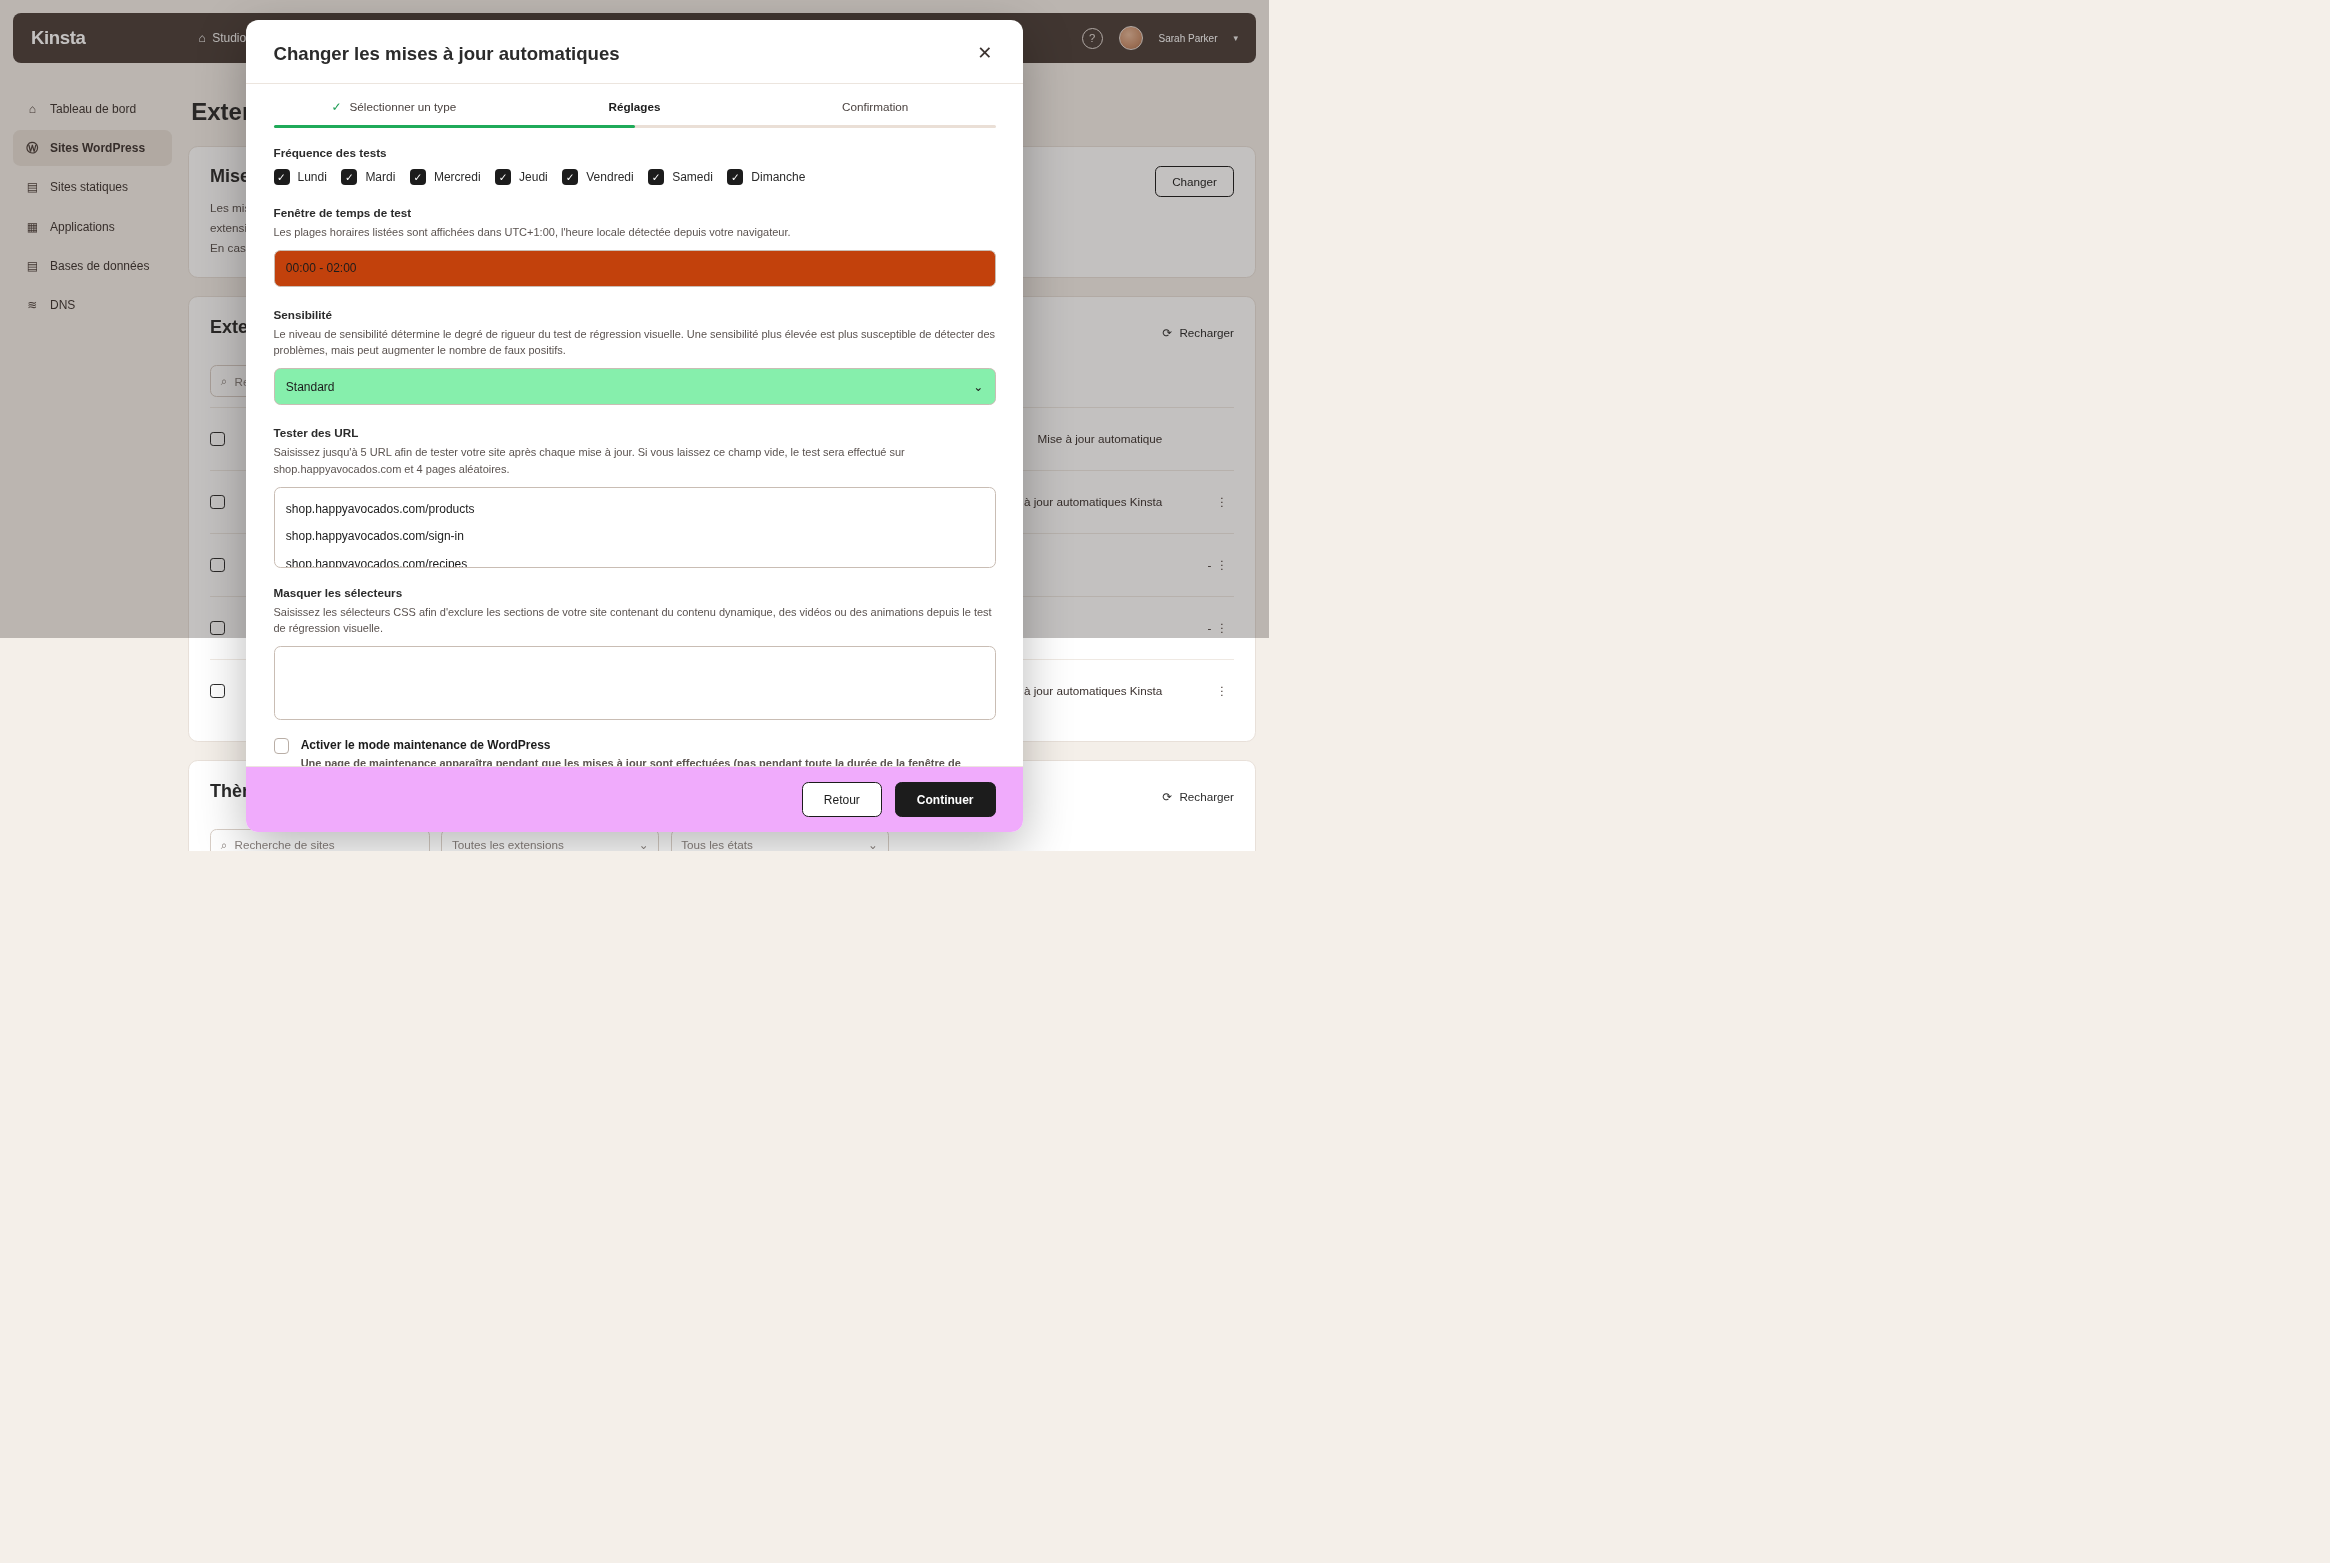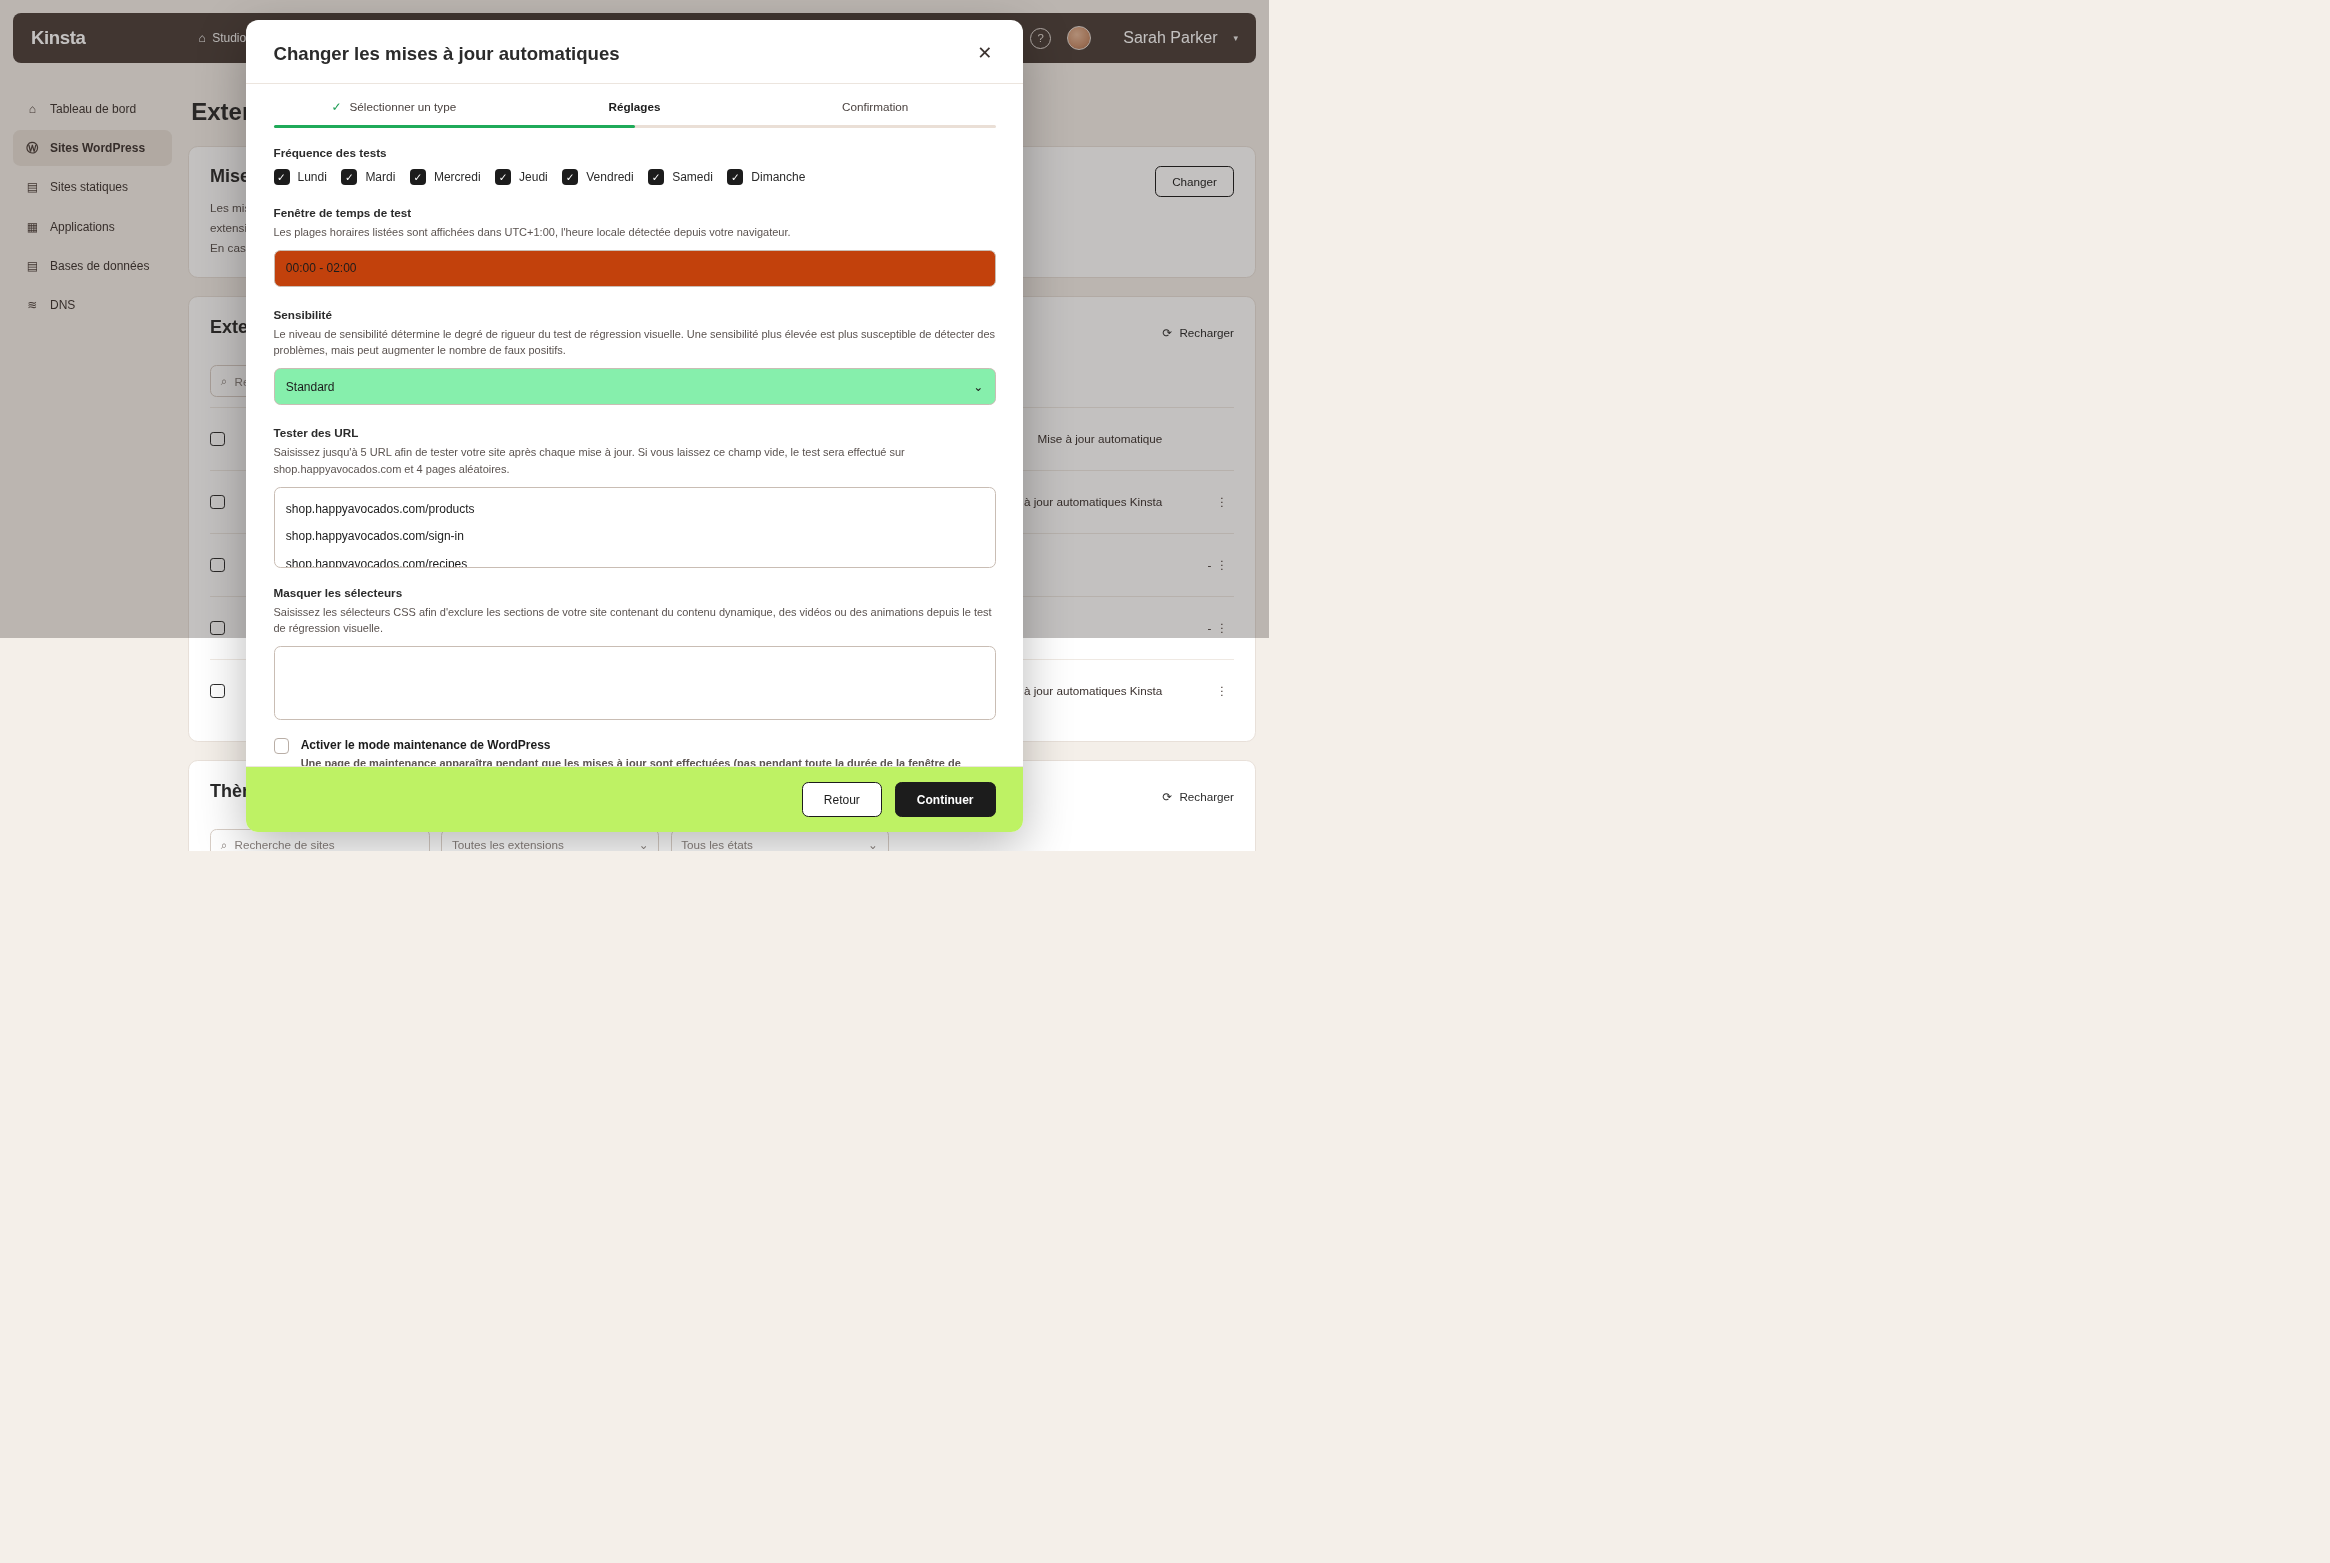--- a/index.html
+++ b/index.html
@@ -28,21 +28,21 @@
   .topbar-right { margin-left: auto; display: flex; align-items: center; gap: 16px; }
   .help-circle {
     width: 21px; height: 21px; border-radius: 50%; border: 1.3px solid #e6ded9;
     display: flex; align-items: center; justify-content: center; font-size: 11.3px; color: #e6ded9;
   }
   .avatar {
     width: 24px; height: 24px; border-radius: 50%;
     background: radial-gradient(circle at 40% 35%, #e5b89a 0%, #c98f6c 60%, #a46c4c 100%);
     border: 1.2px solid #e6ded9;
   }
-  .user-name { font-size: 16px; margin-left: 16px; }
+  .user-name { font-size: 10px; }
   .caret { font-size: 9px; opacity: .9; }
 
   
   .sidebar {
     position: absolute; top: 91px; left: 13px; width: 159px;
   }
   .side-item {
     display: flex; align-items: center; gap: 9.7px;
     height: 36px; padding: 0 11.3px; border-radius: 7.3px;
     font-size: 12px; color: #3c3330; margin-bottom: 3.2px;
@@ -143,21 +143,21 @@
   .textarea {
     width: 100%; height: 74px; border: 0.8px solid #c9bdb4; border-radius: 6.5px; background: #fff;
     margin-bottom: 18px;
   }
   .maint { display: flex; gap: 11.3px; align-items: flex-start; }
   .maint-label { font-size: 12px; font-weight: 600; color: #1c1c1c; margin: 0 0 4.9px; }
   .maint-help { font-size: 11px; color: #5b5350; margin: 0; font-weight: bold; }
 
   .modal-foot {
     border-top: 0.8px solid #ece5de; padding: 14.6px 27.5px;
-    display: flex; justify-content: flex-end; gap: 13px; background: #bef264;
+    display: flex; justify-content: flex-end; gap: 13px; background: #f0abfc;
   }
   .btn-secondary {
     border: 0.8px solid #1c1c1c; background: #fff; color: #1c1c1c;
     border-radius: 6.5px; padding: 9.7px 21px; font-size: 12px;
   }
   .btn-primary {
     border: 0.8px solid #1c1c1c; background: #1c1c1c; color: #fff;
     border-radius: 6.5px; padding: 7px 21px; font-size: 12px; font-weight: 600;
   }
 </style>

